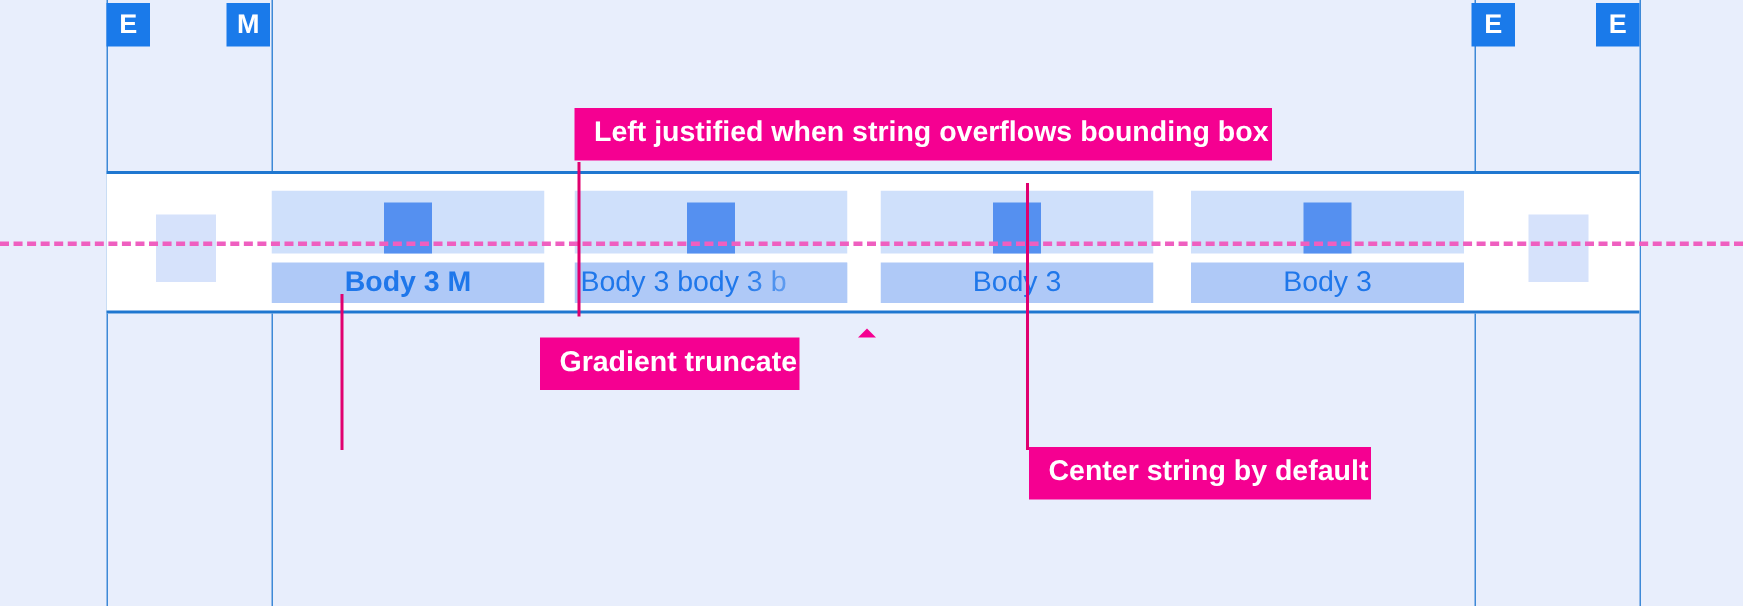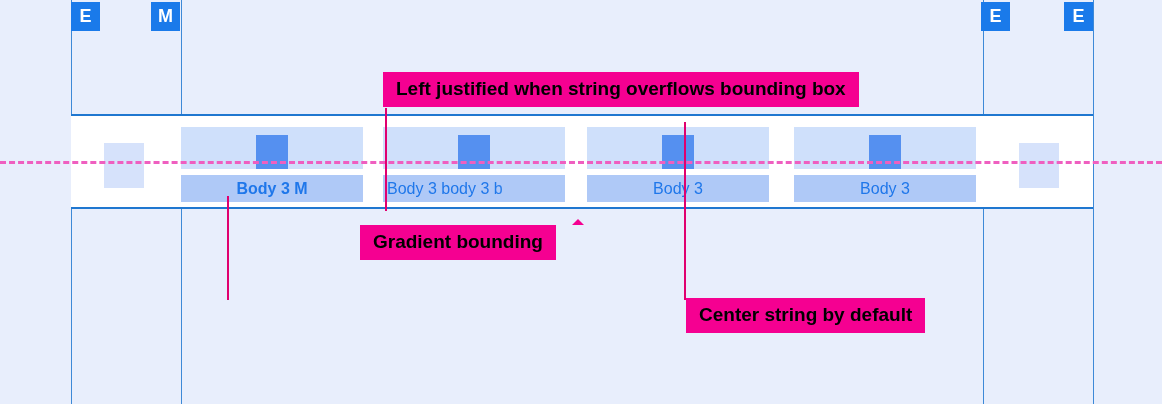--- a/index.html
+++ b/index.html
@@ -107,21 +107,21 @@
     background: #afc9f7;
     overflow: hidden;
   }
   .tab-label {
     position: absolute;
     top: 0;
     left: 0;
     width: 100%;
     height: 27px;
     line-height: 27px;
-    font-size: 16px;
+    font-size: 19px;
     color: #1f77ea;
     text-align: center;
     white-space: nowrap;
   }
   .tab-label.medium {
     font-weight: bold;
   }
   .tab-label.overflow {
     text-align: left;
     padding-left: 4px;
@@ -145,25 +145,25 @@
     top: 161px;
     width: 1162px;
     height: 0;
     border-top: 3px dashed #ef5fc0;
   }
 
   
   .callout {
     position: absolute;
     background: #f50091;
-    color: #000000;
+    color: #ffffff;
     font-size: 19px;
     font-weight: bold;
     white-space: nowrap;
-    padding: 6px 13px 7px 13px;
+    padding: 6px 2px 7px 13px;
     font-family: "Liberation Sans", sans-serif;
     line-height: 1.15;
   }
   .conn {
     position: absolute;
     background: #e0006f;
   }
   .conn-v { width: 2px; }
   .tri {
     position: absolute;
@@ -233,20 +233,20 @@
       <div class="spacer-block" style="left:948px"></div>
     </div>
   </div>
 
   <div id="baseline"></div>
 
   <div class="conn conn-v" style="left:385px;top:108px;height:103px"></div>
   <div class="callout" style="left:383px;top:72px">Left justified when string overflows bounding box</div>
 
   <div class="tri" style="left:572px;top:219px"></div>
-  <div class="callout" style="left:360px;top:225px">Gradient bounding</div>
+  <div class="callout" style="left:360px;top:225px">Gradient truncate</div>
 
   <div class="conn conn-v" style="left:227px;top:196px;height:104px"></div>
 
   <div class="conn conn-v" style="left:684px;top:122px;height:178px"></div>
   <div class="callout" style="left:686px;top:298px">Center string by default</div>
 
 </div>
 
 </body></html>

